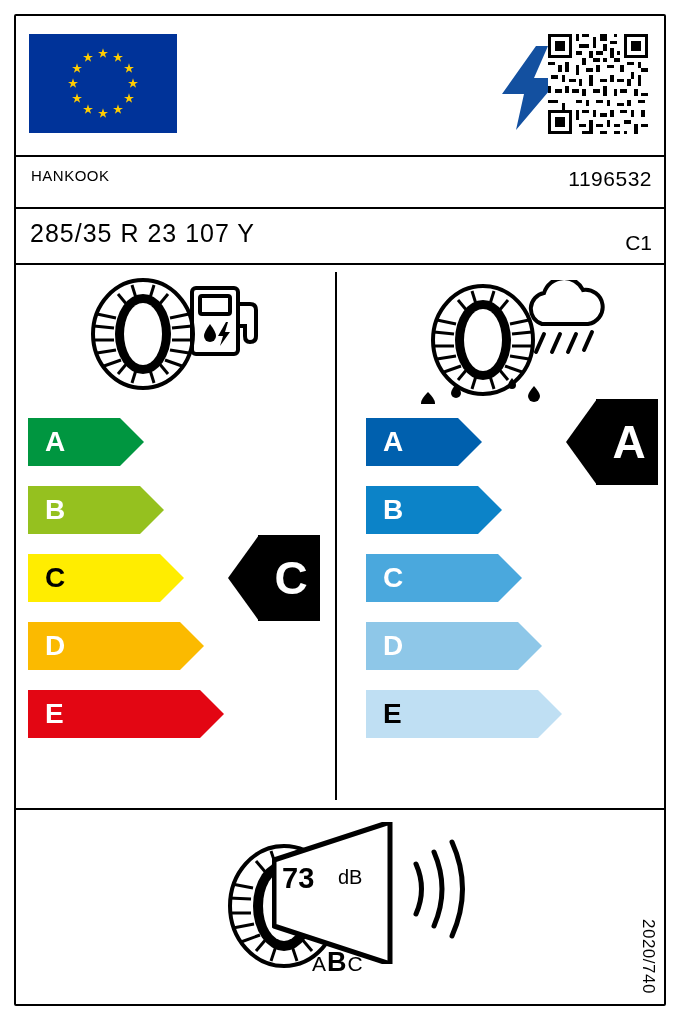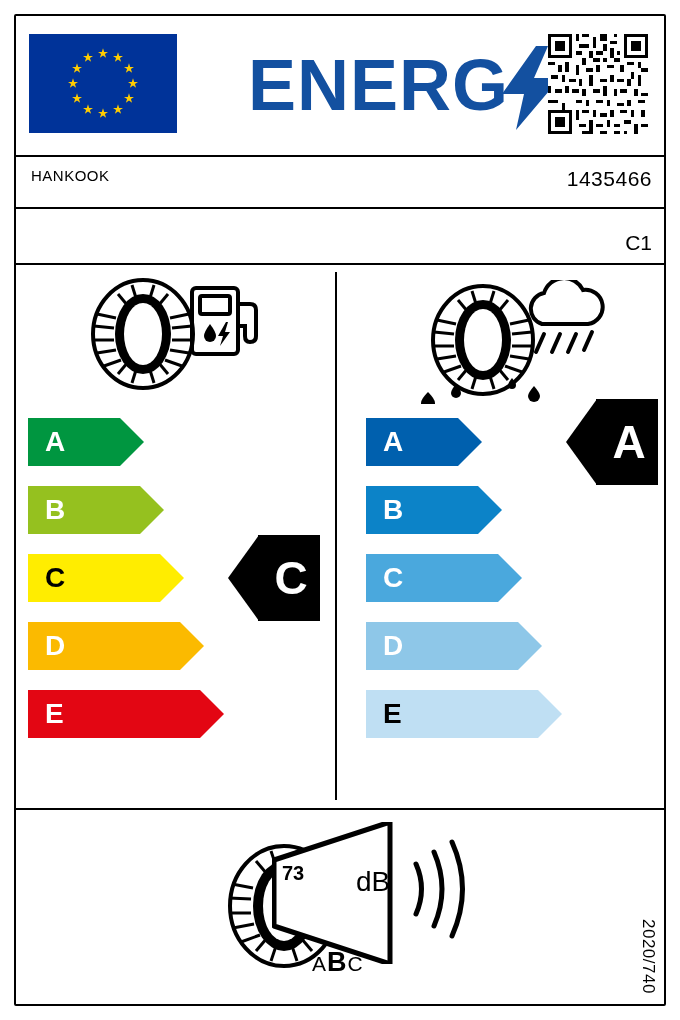--- a/index.html
+++ b/index.html
@@ -209,28 +209,28 @@
     position: absolute;
     left: 16px;
     top: 812px;
     width: 648px;
     height: 190px;
   }
   .db-value {
     position: absolute;
     left: 282px;
     top: 862px;
+    font-size: 29px;
+    font-weight: bold;
+  }
+  .db-unit {
+    position: absolute;
+    left: 338px;
+    top: 866px;
     font-size: 20px;
-    font-weight: bold;
-  }
-  .db-unit {
-    position: absolute;
-    left: 356px;
-    top: 866px;
-    font-size: 28px;
   }
   .noise-classes {
     position: absolute;
     left: 312px;
     top: 947px;
     font-size: 21px;
     letter-spacing: 1px;
     text-align: center;
   }
   .noise-classes b { font-size: 27px; }
@@ -290,21 +290,20 @@
                 <polygon points="0,-5.2 1.2,-1.6 5,-1.6 1.9,0.6 3.1,4.2 0,2 -3.1,4.2 -1.9,0.6 -5,-1.6 -1.2,-1.6"></polygon>
               </g>
             <g transform="rotate(330) translate(0,-30) rotate(-330)">
                 <polygon points="0,-5.2 1.2,-1.6 5,-1.6 1.9,0.6 3.1,4.2 0,2 -3.1,4.2 -1.9,0.6 -5,-1.6 -1.2,-1.6"></polygon>
               </g>
           </g>
         </g>
       </svg>
     </div>
 
-    <div class="energ-word">ENERG</div>
 
     <svg class="bolt" viewBox="0 0 58 84">
       <polygon points="34,0 0,48 22,48 14,84 58,32 32,32 46,0" fill="#1350a0"></polygon>
     </svg>
 
     <svg class="qr" viewBox="0 0 29 29" shape-rendering="crispEdges">
       <rect width="29" height="29" fill="#fff"></rect>
       <g fill="#000">
         <rect x="0" y="0" width="7" height="1"></rect>
           <rect x="0" y="6" width="7" height="1"></rect>
@@ -402,21 +401,22 @@
         <rect x="22" y="28" width="1" height="1"></rect>
       </g>
     </svg>
   </div>
 
   <div class="hr hr-1"></div>
   <div class="hr hr-2"></div>
   <div class="hr hr-3"></div>
 
   <div class="brand">HANKOOK</div>
-  <div class="model">1435466</div>
+  <div class="model">1196532</div>
+  <div class="tyre-size">285/35 R 23 107 Y</div>
   <div class="tyre-class">C1</div>
 
   <div class="vdiv"></div>
 
   <svg class="tyre-icon" style="left:88px; top:278px; width:110px; height:112px;" viewBox="0 0 110 112">
     <ellipse cx="55" cy="56" rx="50" ry="54" fill="none" stroke="#000" stroke-width="4"></ellipse>
     <ellipse cx="55" cy="56" rx="28" ry="40" fill="#000"></ellipse>
     <ellipse cx="55" cy="56" rx="19" ry="31" fill="#fff"></ellipse>
     <g stroke="#000" stroke-width="3">
       <line x1="9" y1="36" x2="28" y2="40"></line>

